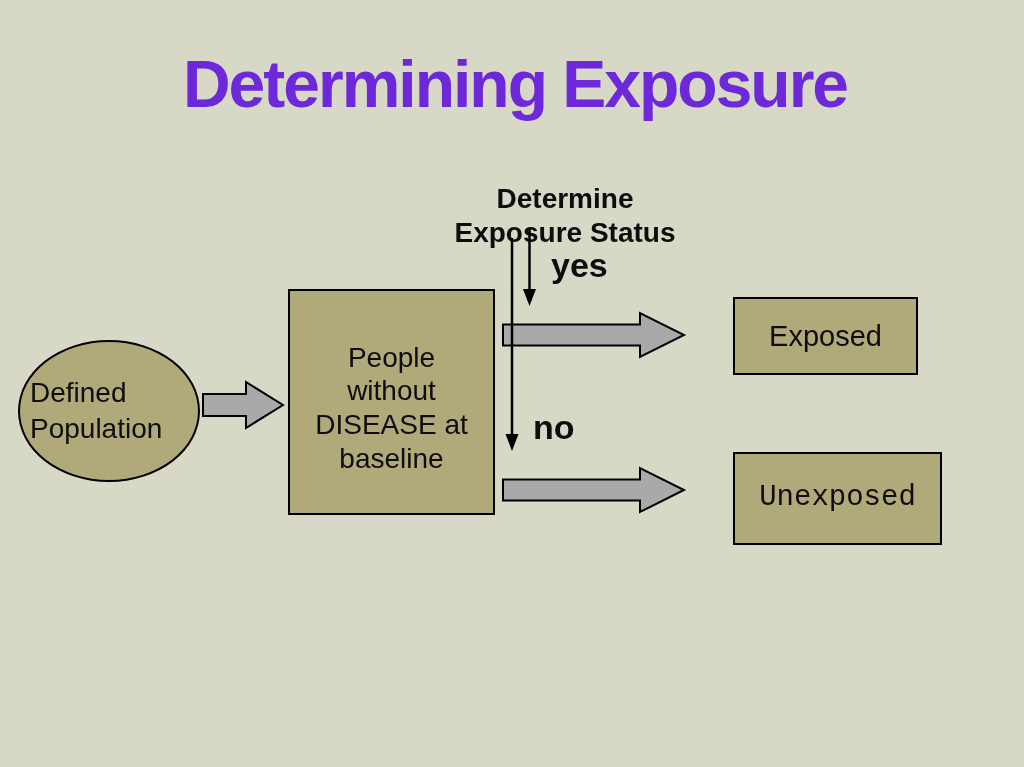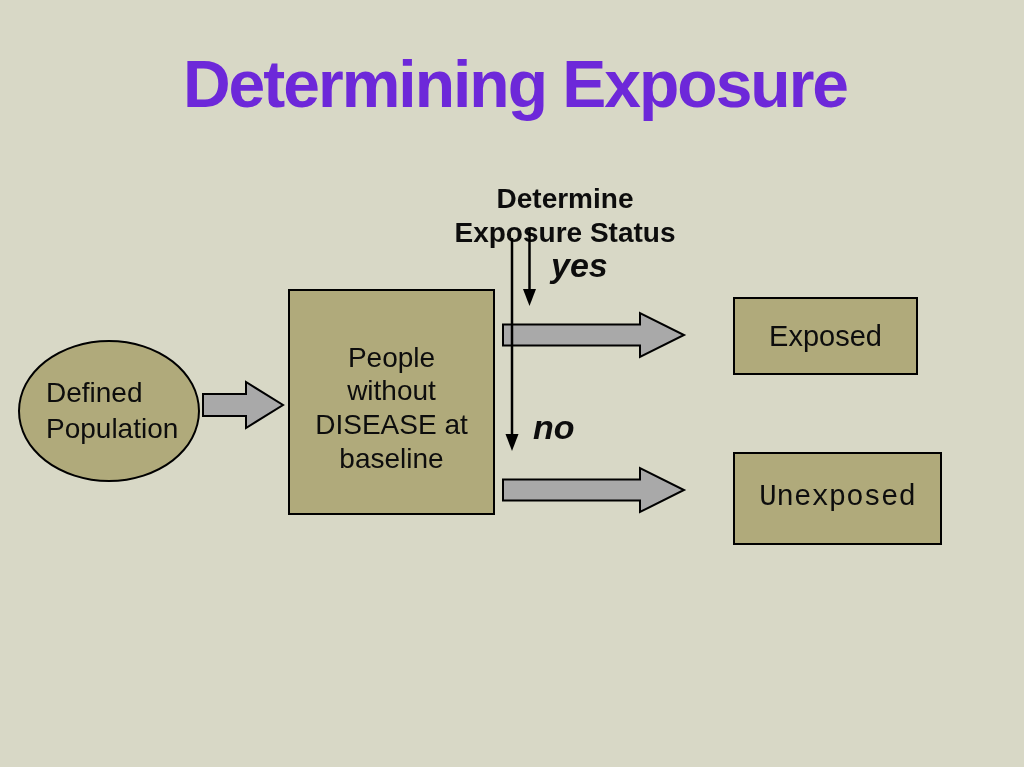--- a/index.html
+++ b/index.html
@@ -36,21 +36,20 @@
     text-align: center;
     font-size: 28px;
     font-weight: 700;
     line-height: 1.22;
     margin-top: 24px;
   }
 
   .branch-label {
     font-size: 34px;
     font-weight: 700;
-    font-style: italic;
   }
   .yes-label { left: 551px; top: 246px; }
   .no-label  { left: 533px; top: 408px; }
 
   .shape {
     box-sizing: border-box;
     background: #b0aa7b;
     border: 2px solid #000;
     display: flex;
     align-items: center;
@@ -61,21 +60,21 @@
 
   .population-ellipse {
     left: 18px;
     top: 340px;
     width: 182px;
     height: 142px;
     border-radius: 50%;
     justify-content: flex-start;
   }
   .population-label {
-    padding-left: 26px;
+    padding-left: 10px;
     width: 145px;
     text-align: left;
     line-height: 1.27;
   }
 
   .cohort-box {
     left: 288px;
     top: 289px;
     width: 207px;
     height: 226px;

